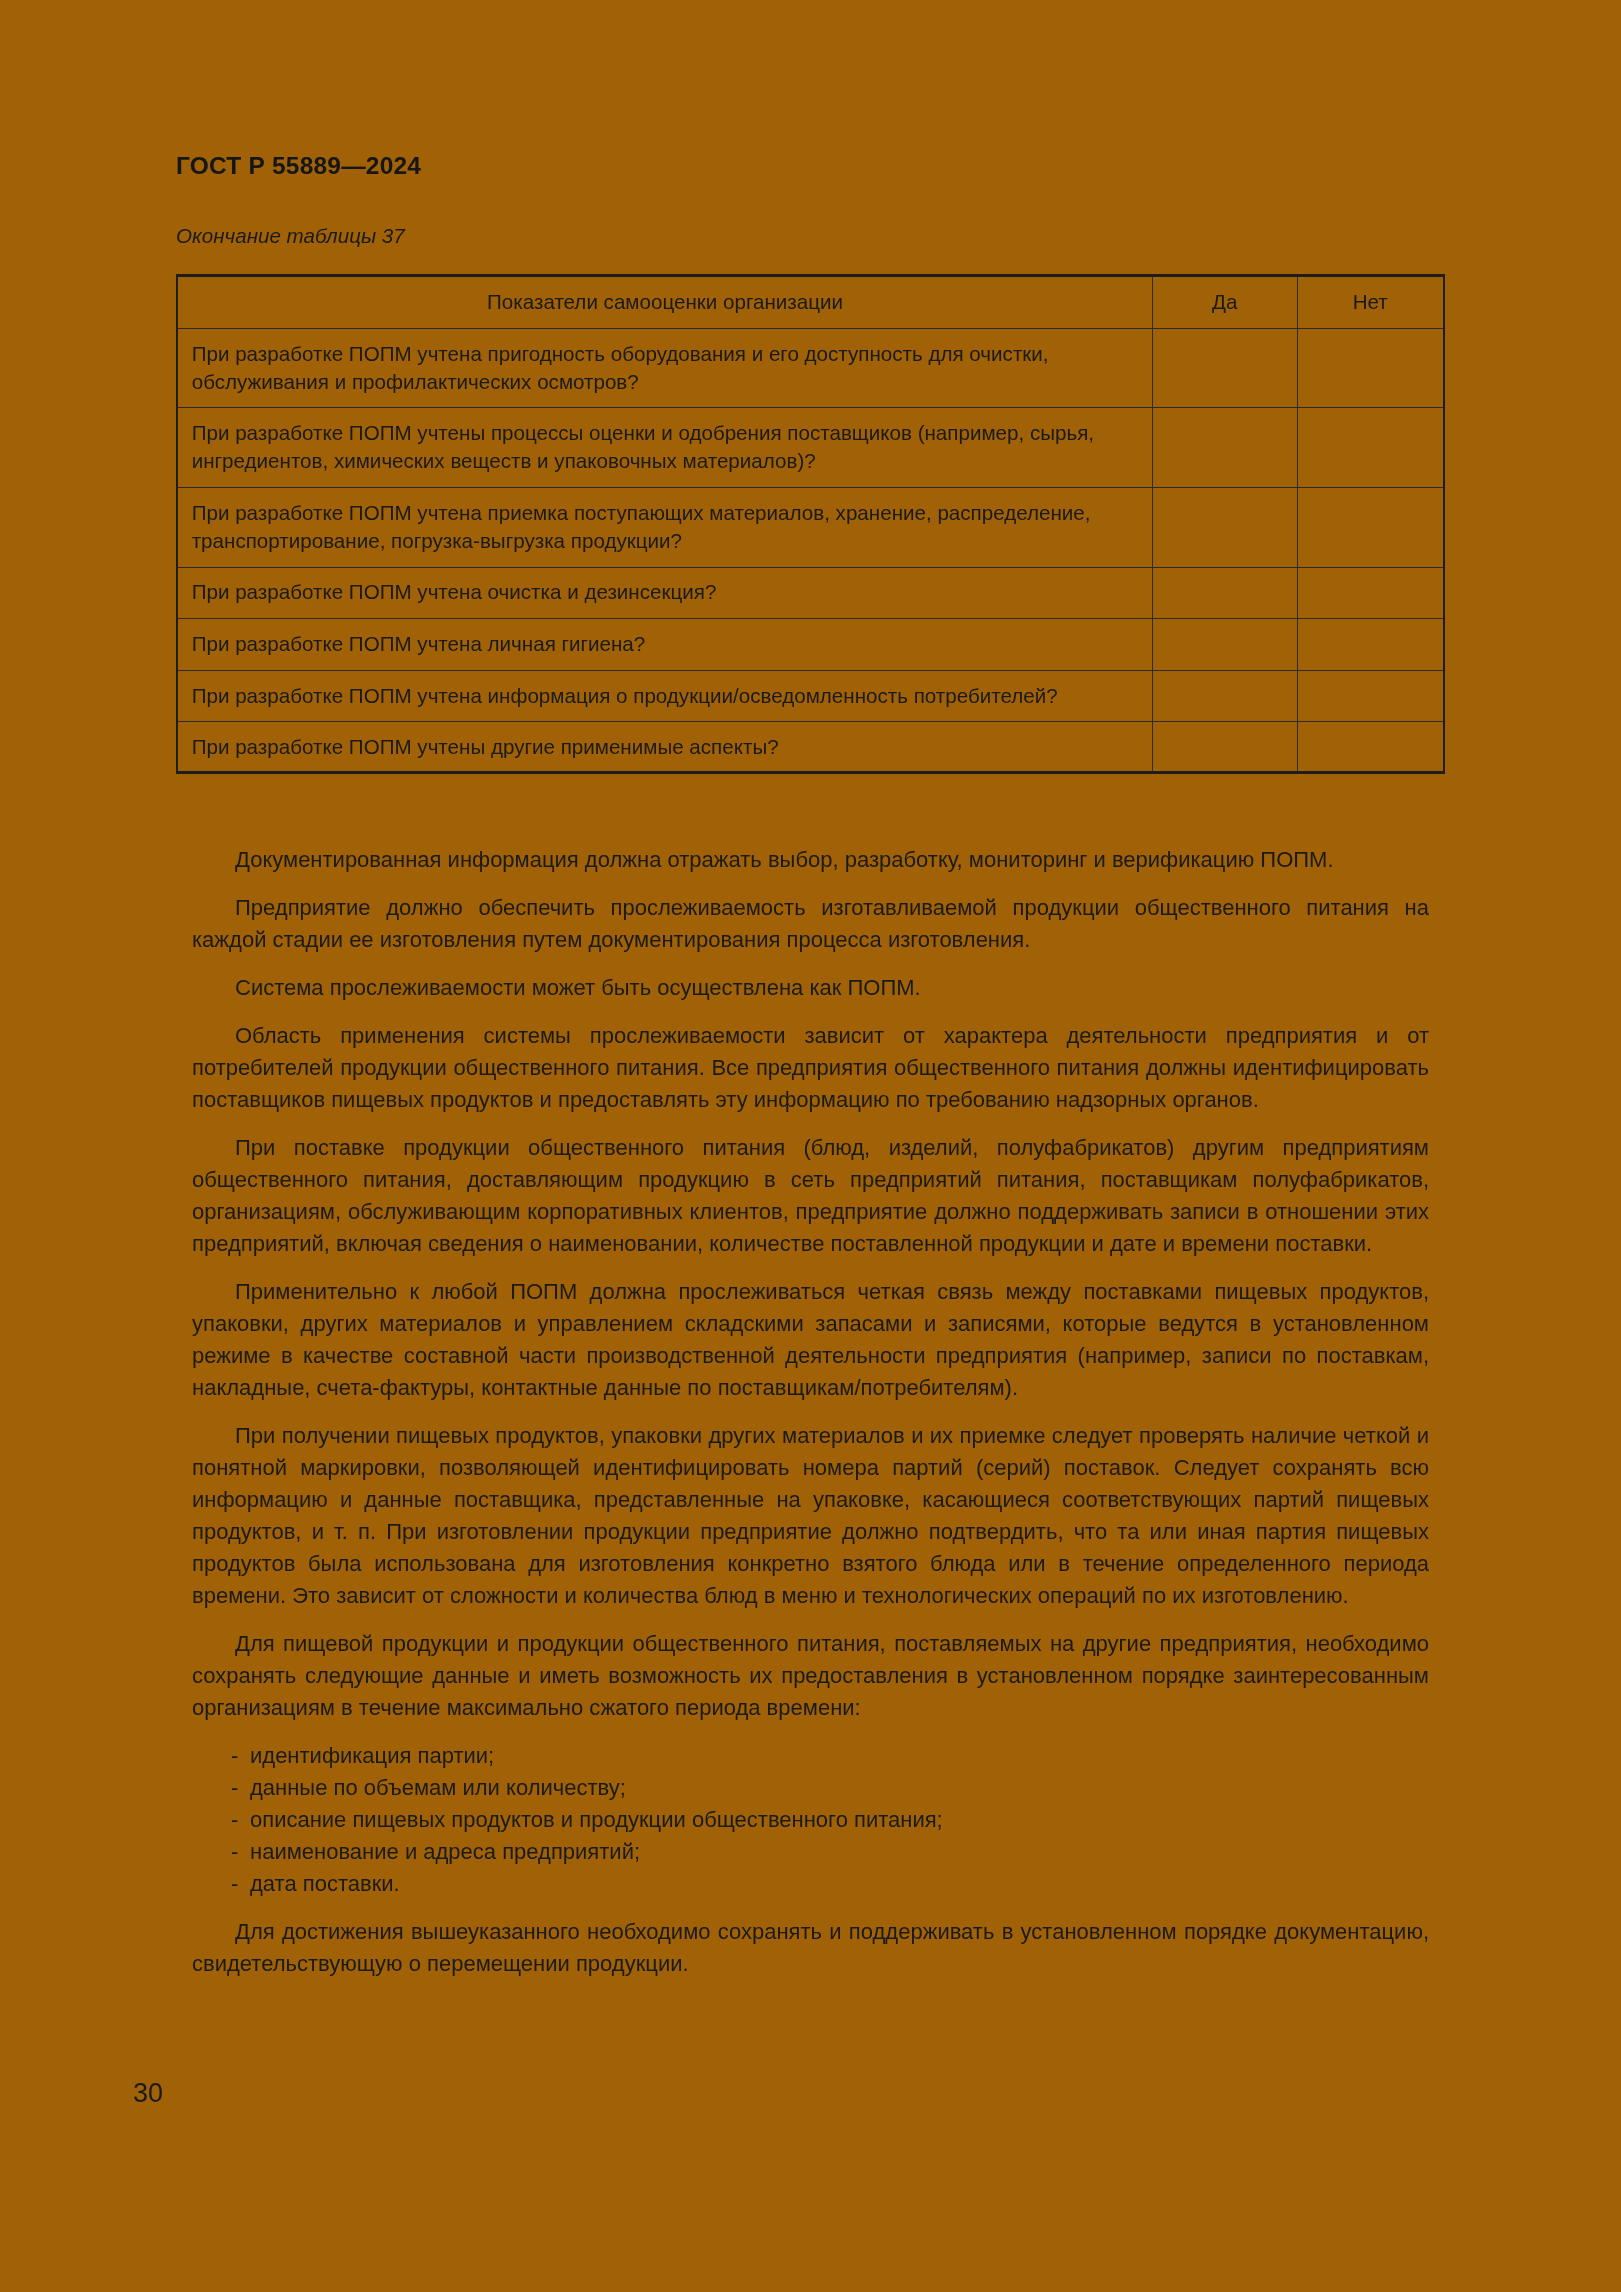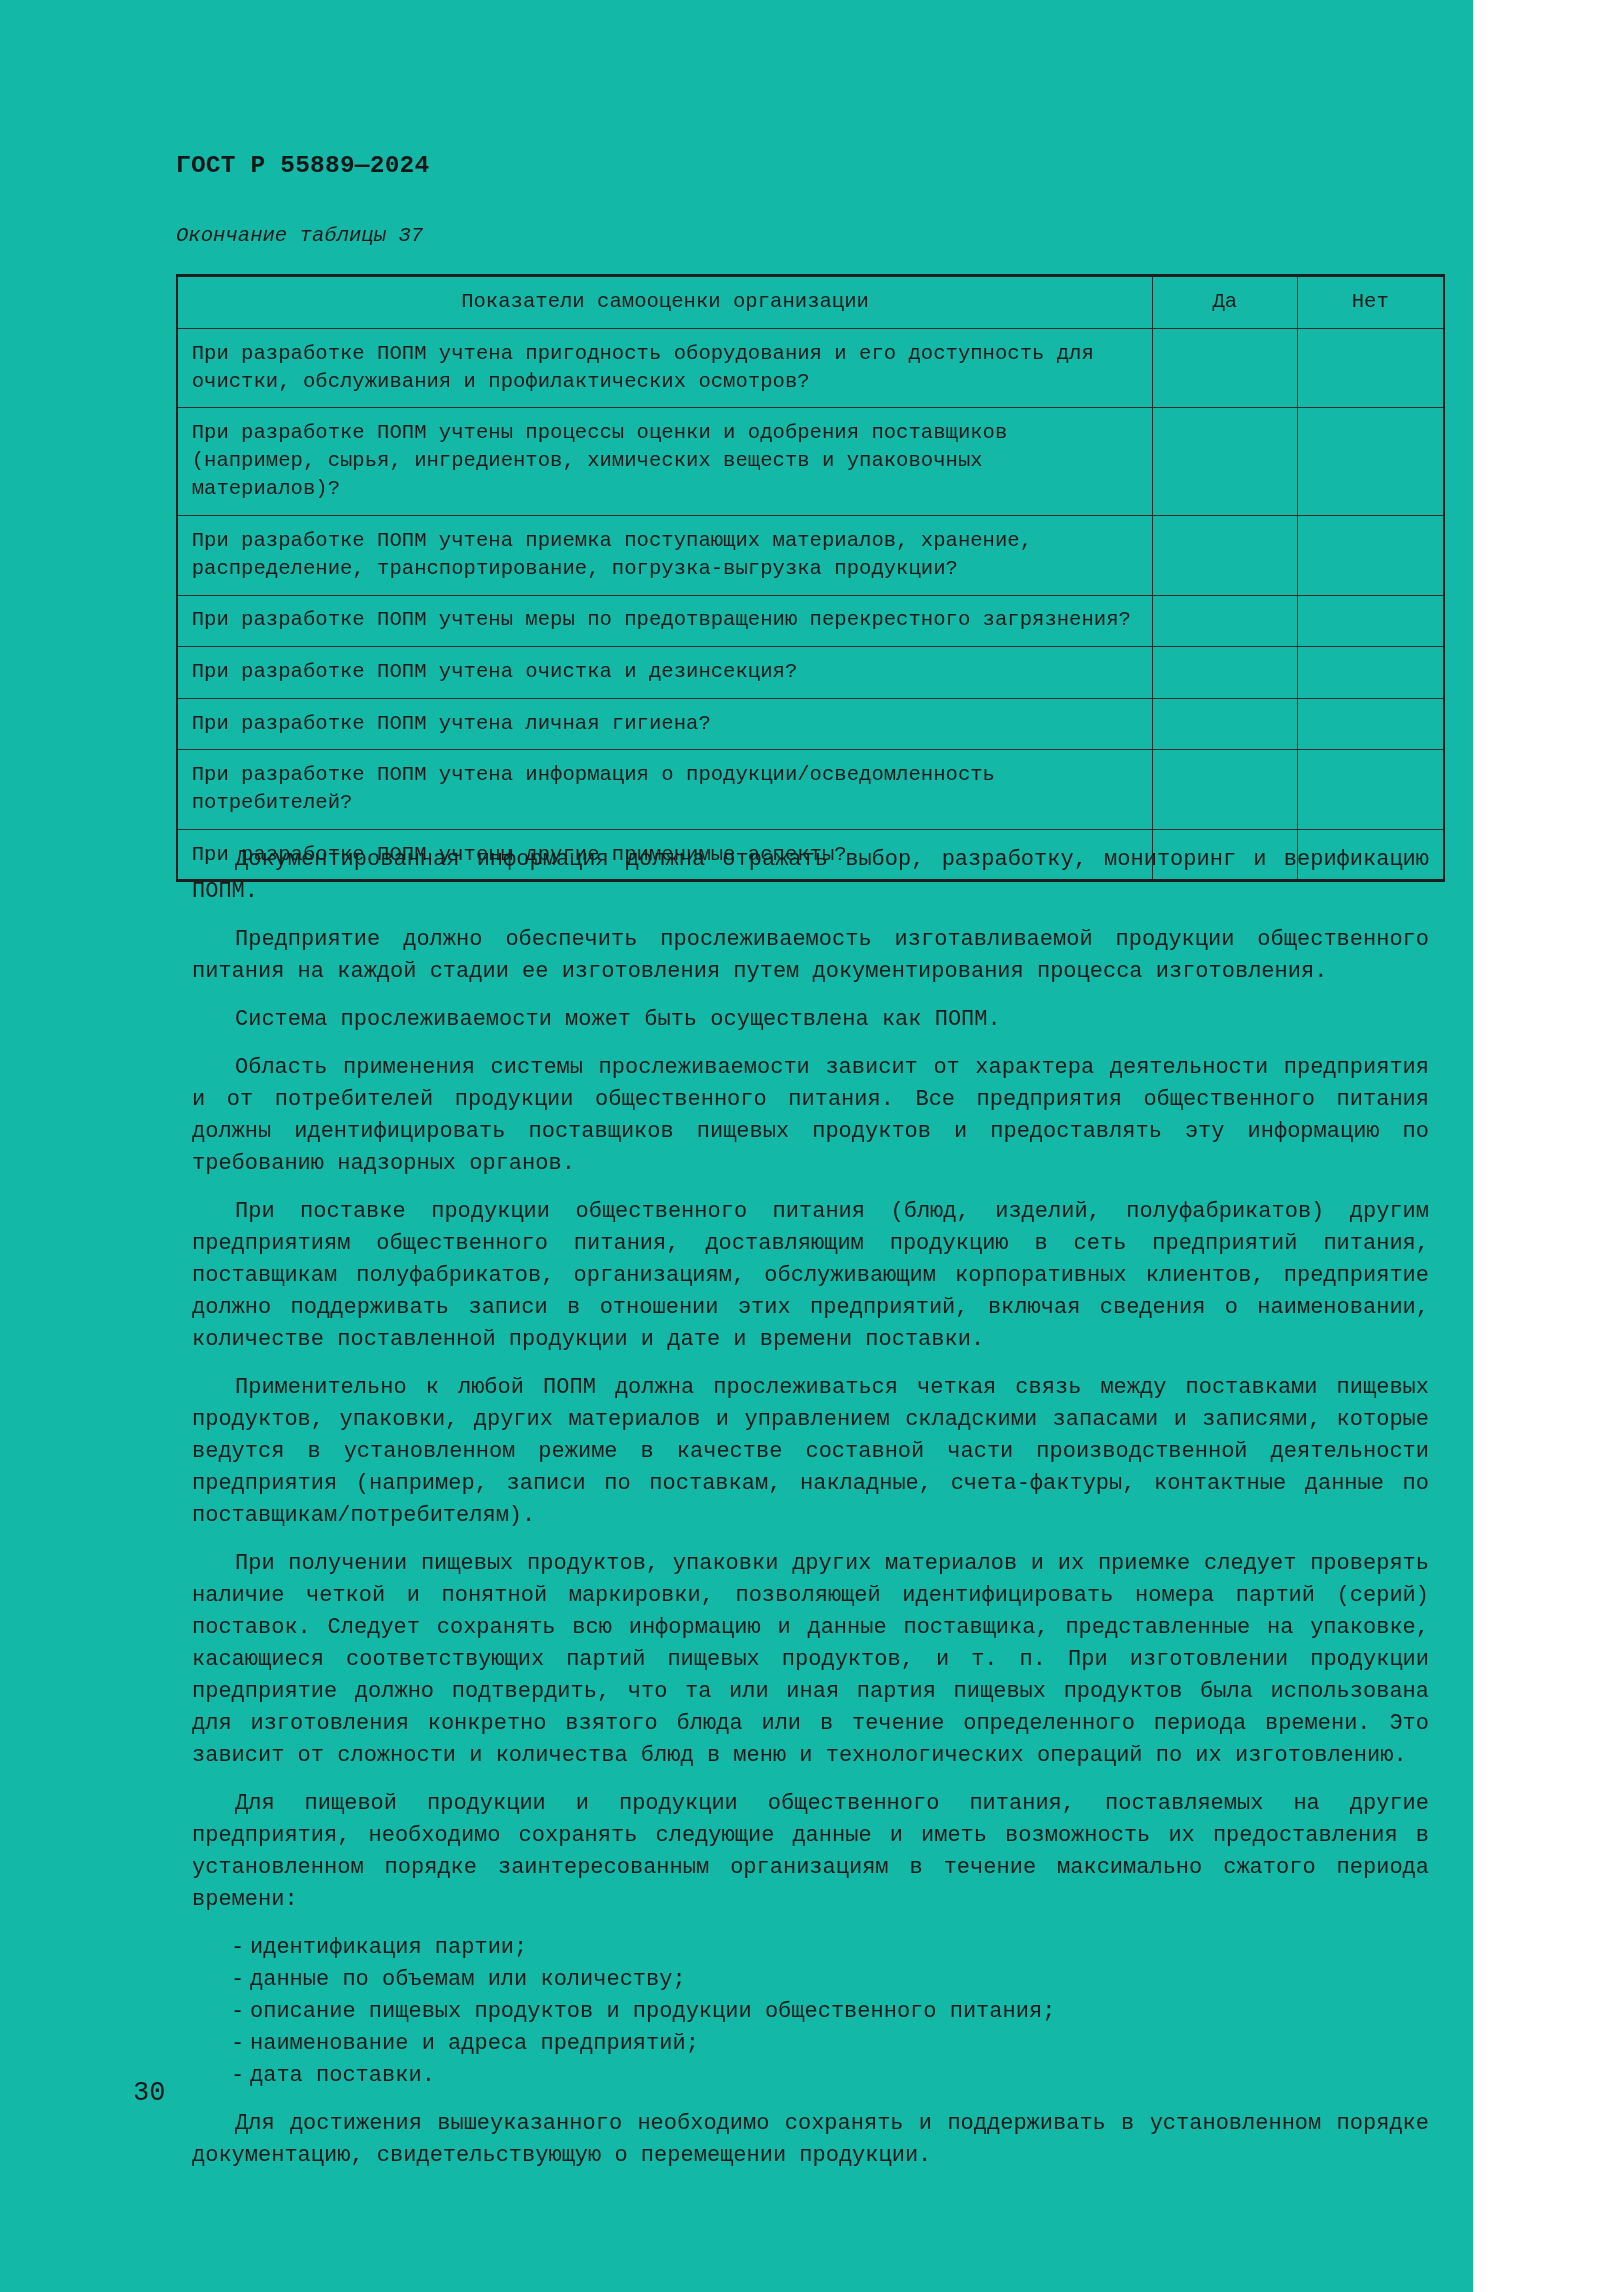--- a/index.html
+++ b/index.html
@@ -3,24 +3,24 @@
 <meta charset="utf-8">
 <title>ГОСТ Р 55889—2024 — стр. 30</title>
 <style>
   html, body {
     margin: 0;
     padding: 0;
     background: #ffffff;
   }
   .page {
     position: relative;
-    width: 1473px;
+    width: 1621px;
     height: 2293px;
-    background: #14b8a6;
-    font-family: Liberation Mono, monospace;
+    background: #a16207;
+    font-family: Liberation Sans, sans-serif;
     color: #1a1a1a;
     box-sizing: border-box;
     overflow: hidden;
   }
 
   
   .running-header {
     position: absolute;
     top: 152px;
     left: 176px;
@@ -182,25 +182,20 @@
           <td class="q">При разработке ПОПМ учтены процессы оценки и одобрения поставщиков (например, сырья, ингредиентов, химических веществ и упаковочных материалов)?</td>
           <td class="mark"></td>
           <td class="mark"></td>
         </tr>
         <tr>
           <td class="q">При разработке ПОПМ учтена приемка поступающих материалов, хранение, распределение, транспортирование, погрузка-выгрузка продукции?</td>
           <td class="mark"></td>
           <td class="mark"></td>
         </tr>
         <tr>
-          <td class="q">При разработке ПОПМ учтены меры по предотвращению перекрестного загрязнения?</td>
-          <td class="mark"></td>
-          <td class="mark"></td>
-        </tr>
-        <tr>
           <td class="q">При разработке ПОПМ учтена очистка и дезинсекция?</td>
           <td class="mark"></td>
           <td class="mark"></td>
         </tr>
         <tr>
           <td class="q">При разработке ПОПМ учтена личная гигиена?</td>
           <td class="mark"></td>
           <td class="mark"></td>
         </tr>
         <tr>

